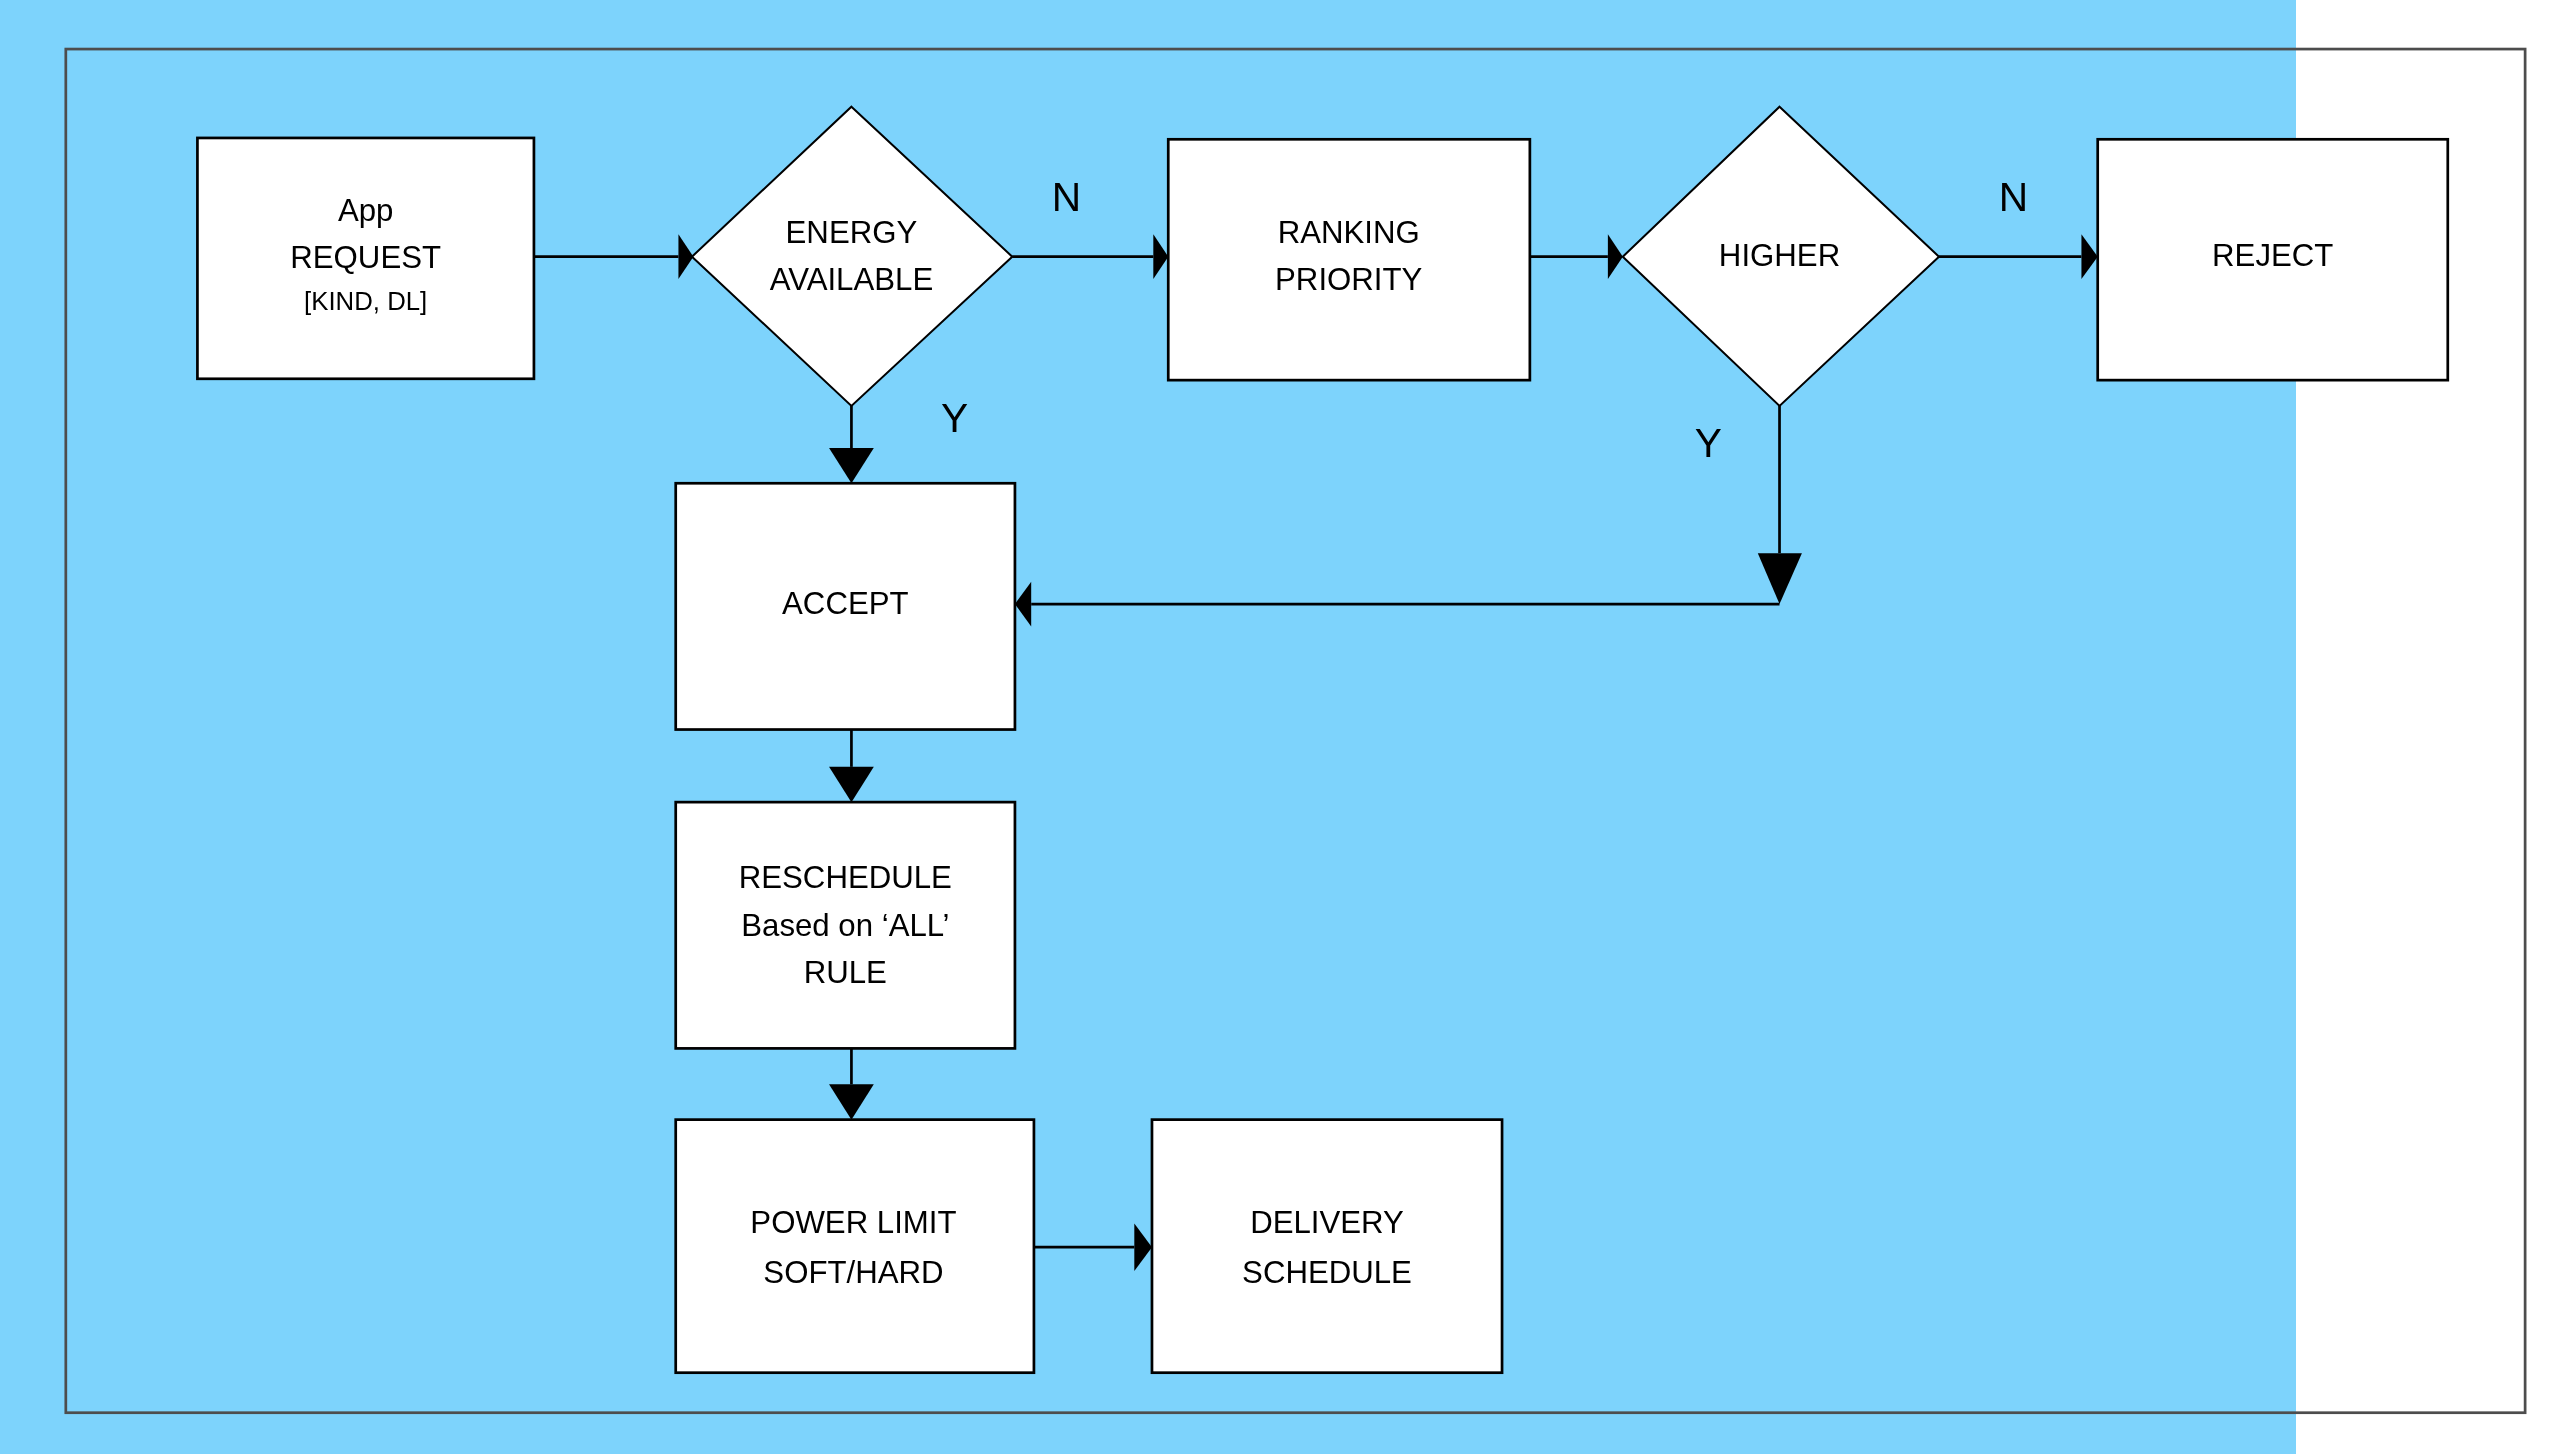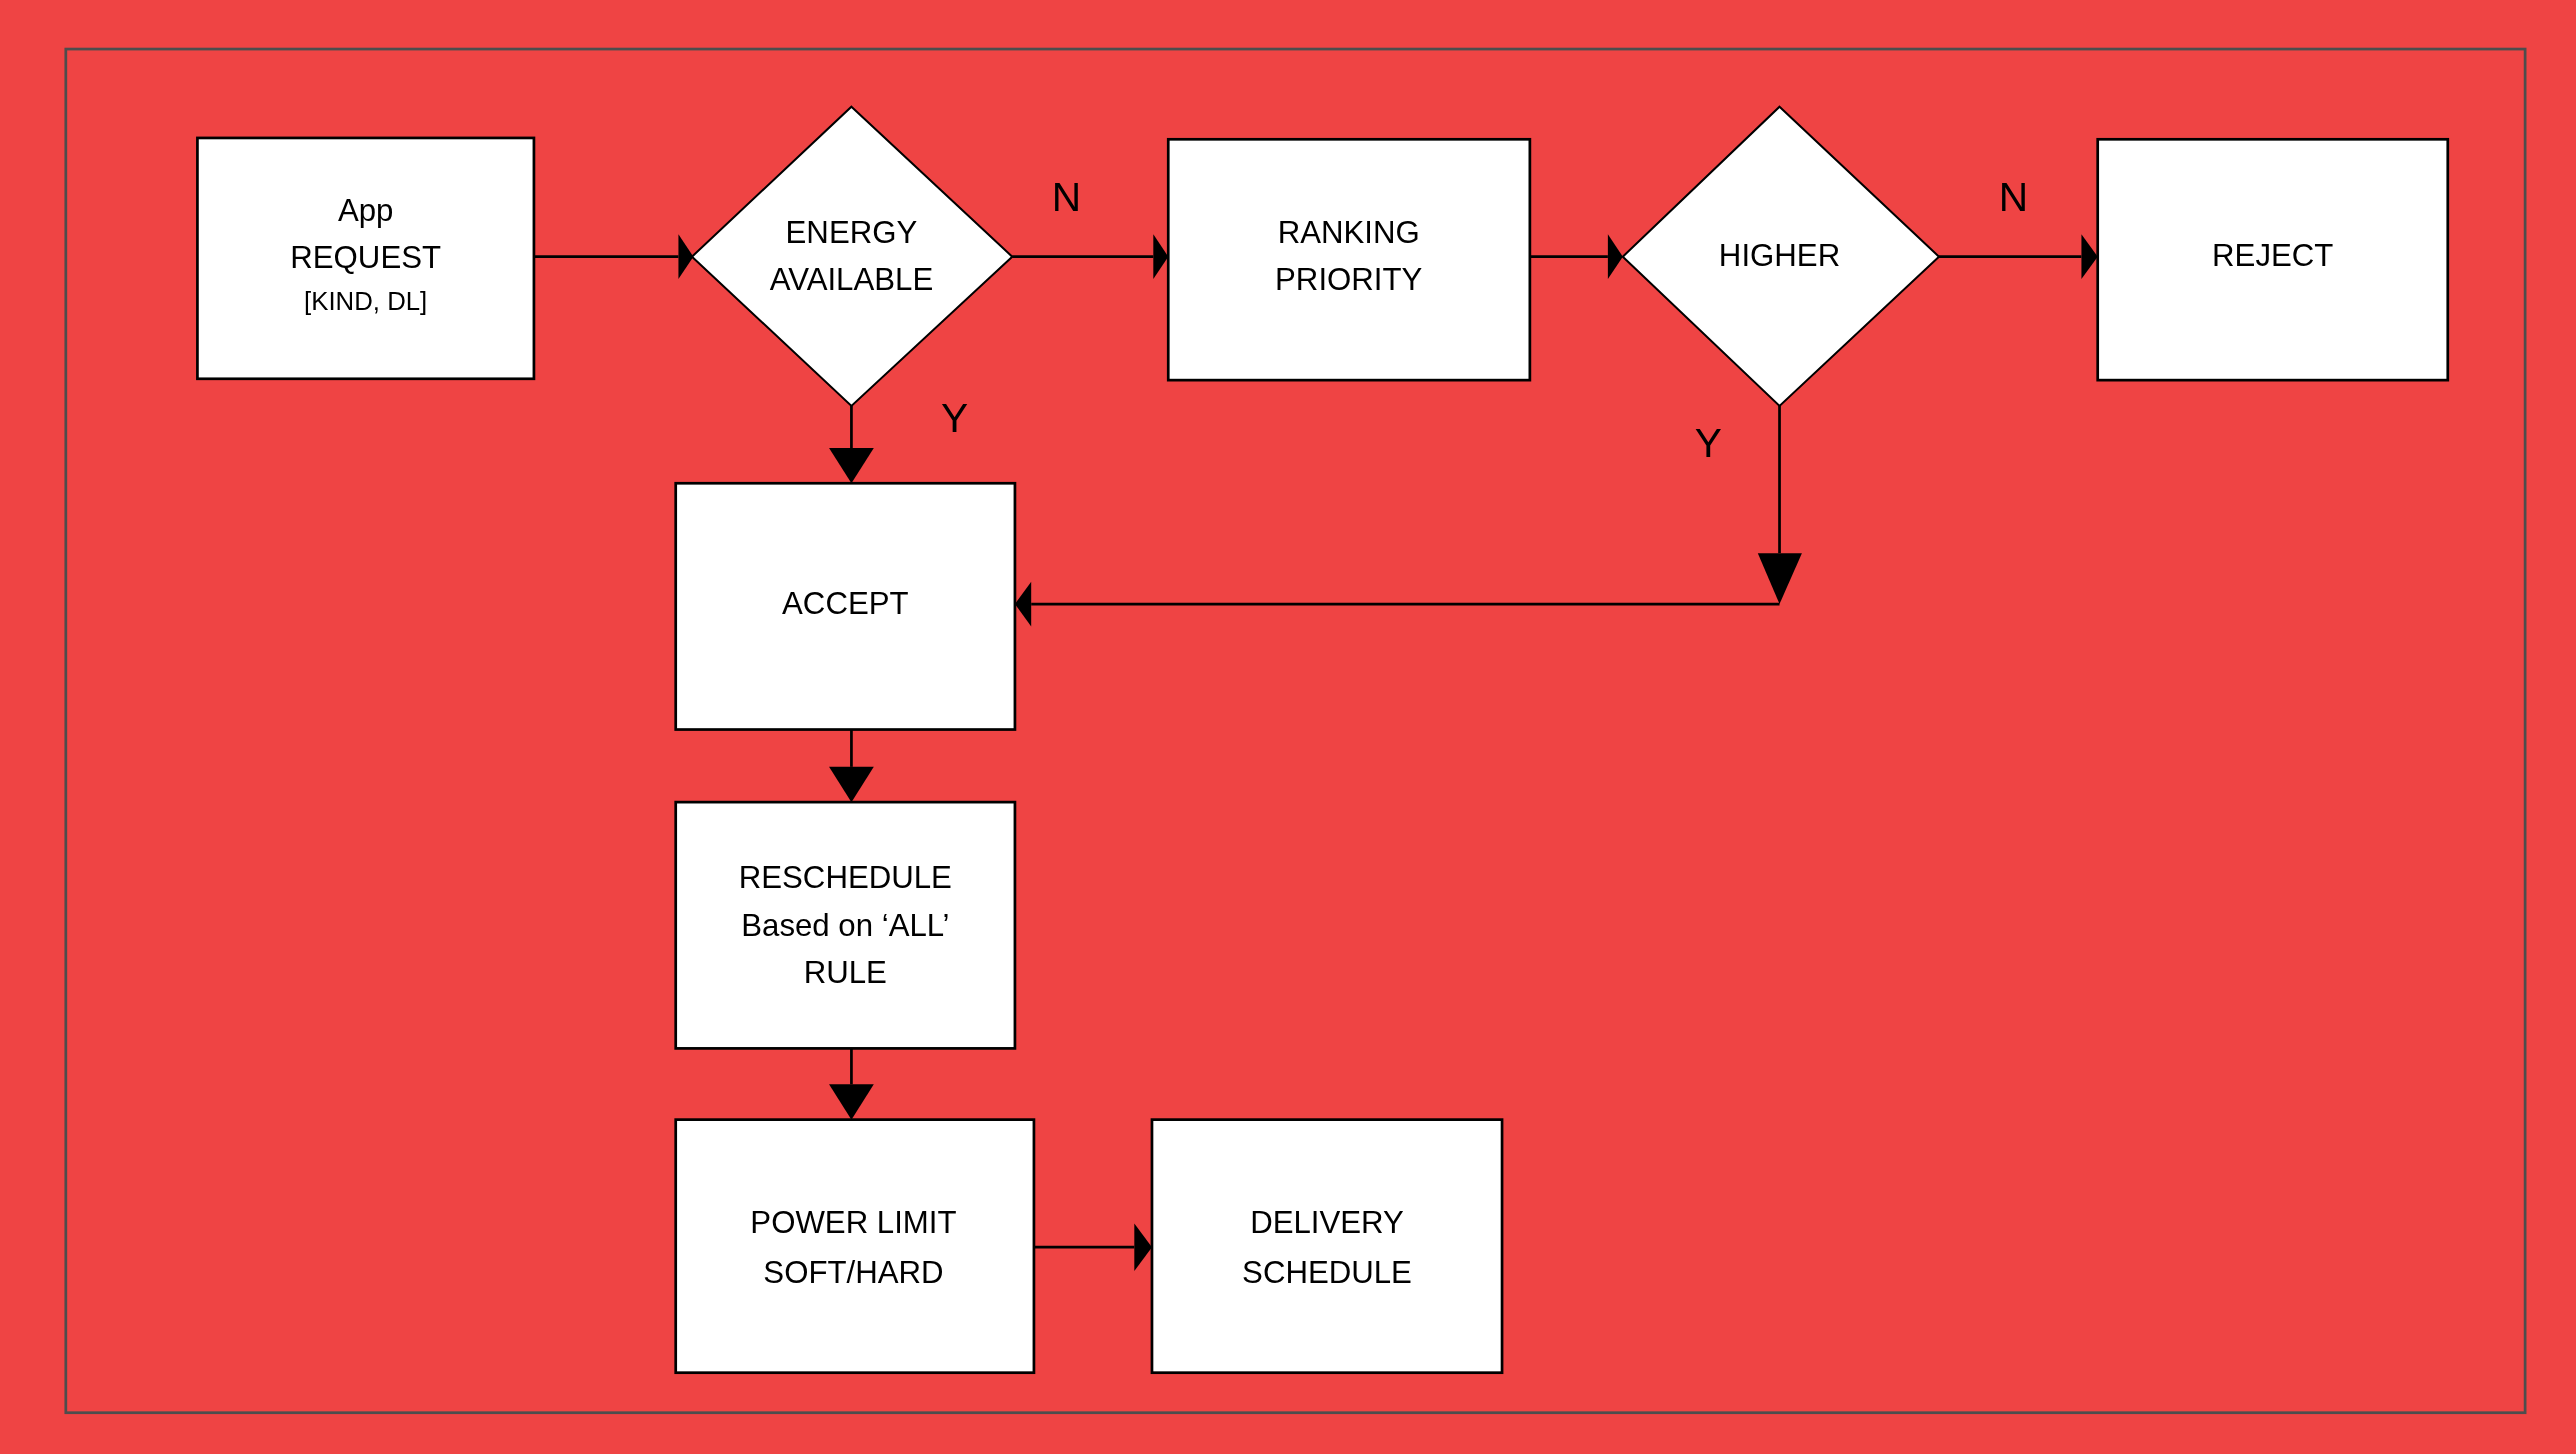--- a/index.html
+++ b/index.html
@@ -2,23 +2,23 @@
 <html style="font-size:11px"><head>
 <meta charset="utf-8">
 <style>
   html, body {
     margin: 0;
     padding: 0;
     background: #ffffff;
   }
   #canvas {
     position: relative;
-    width: 2576px;
+    width: 2296px;
     height: 1455px;
-    background: #ef4444;
+    background: #7dd3fc;
     font-family: "Liberation Sans", sans-serif;
   }
   svg#flow {
     position: absolute;
     left: 0;
     top: 0;
     width: 2576px;
     height: 1455px;
   }
   .frame {

